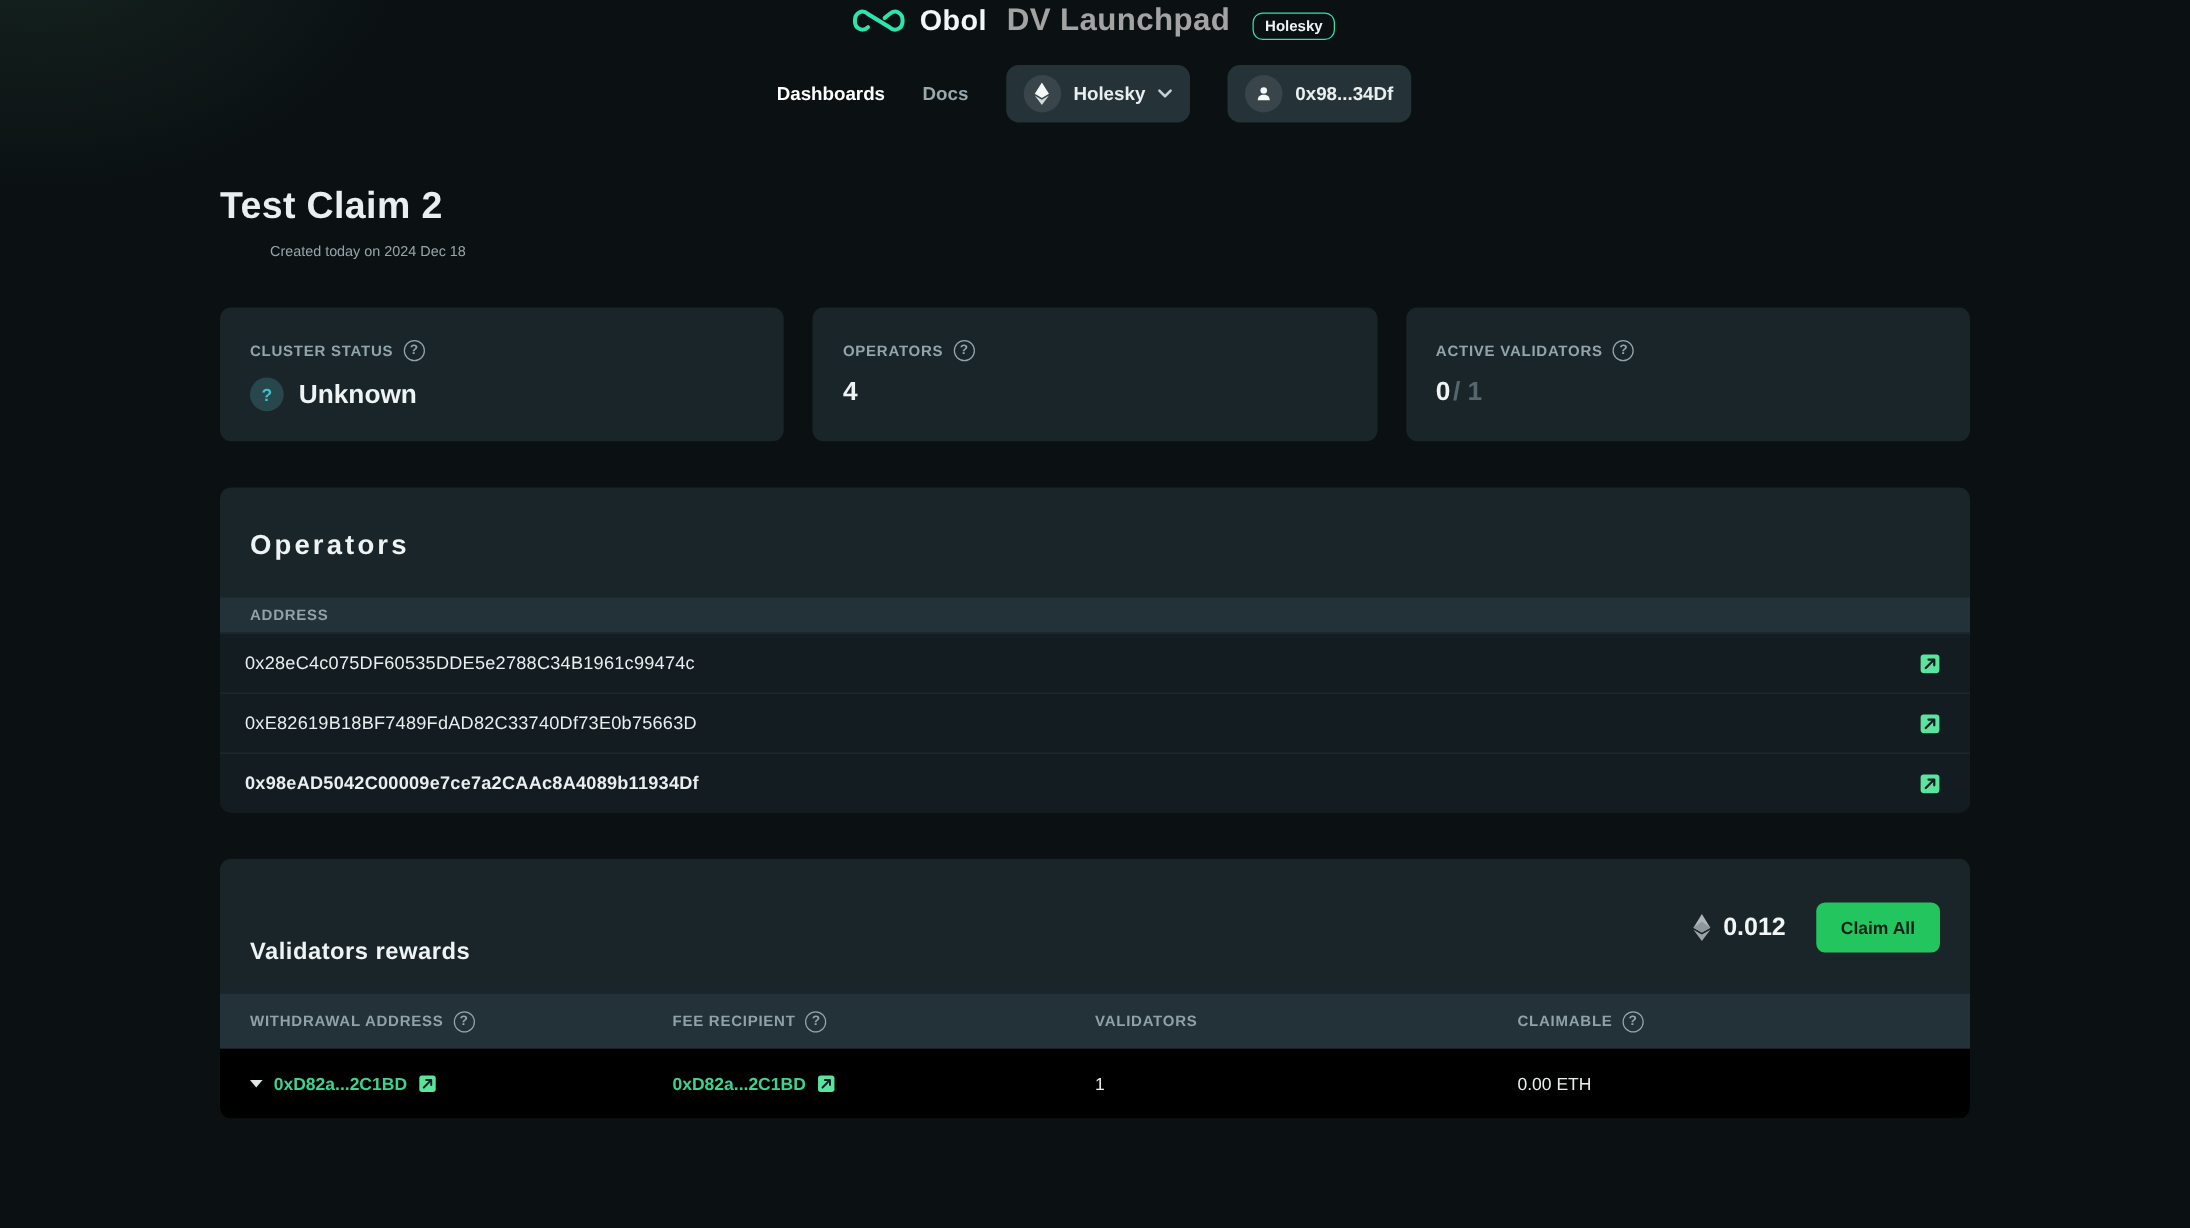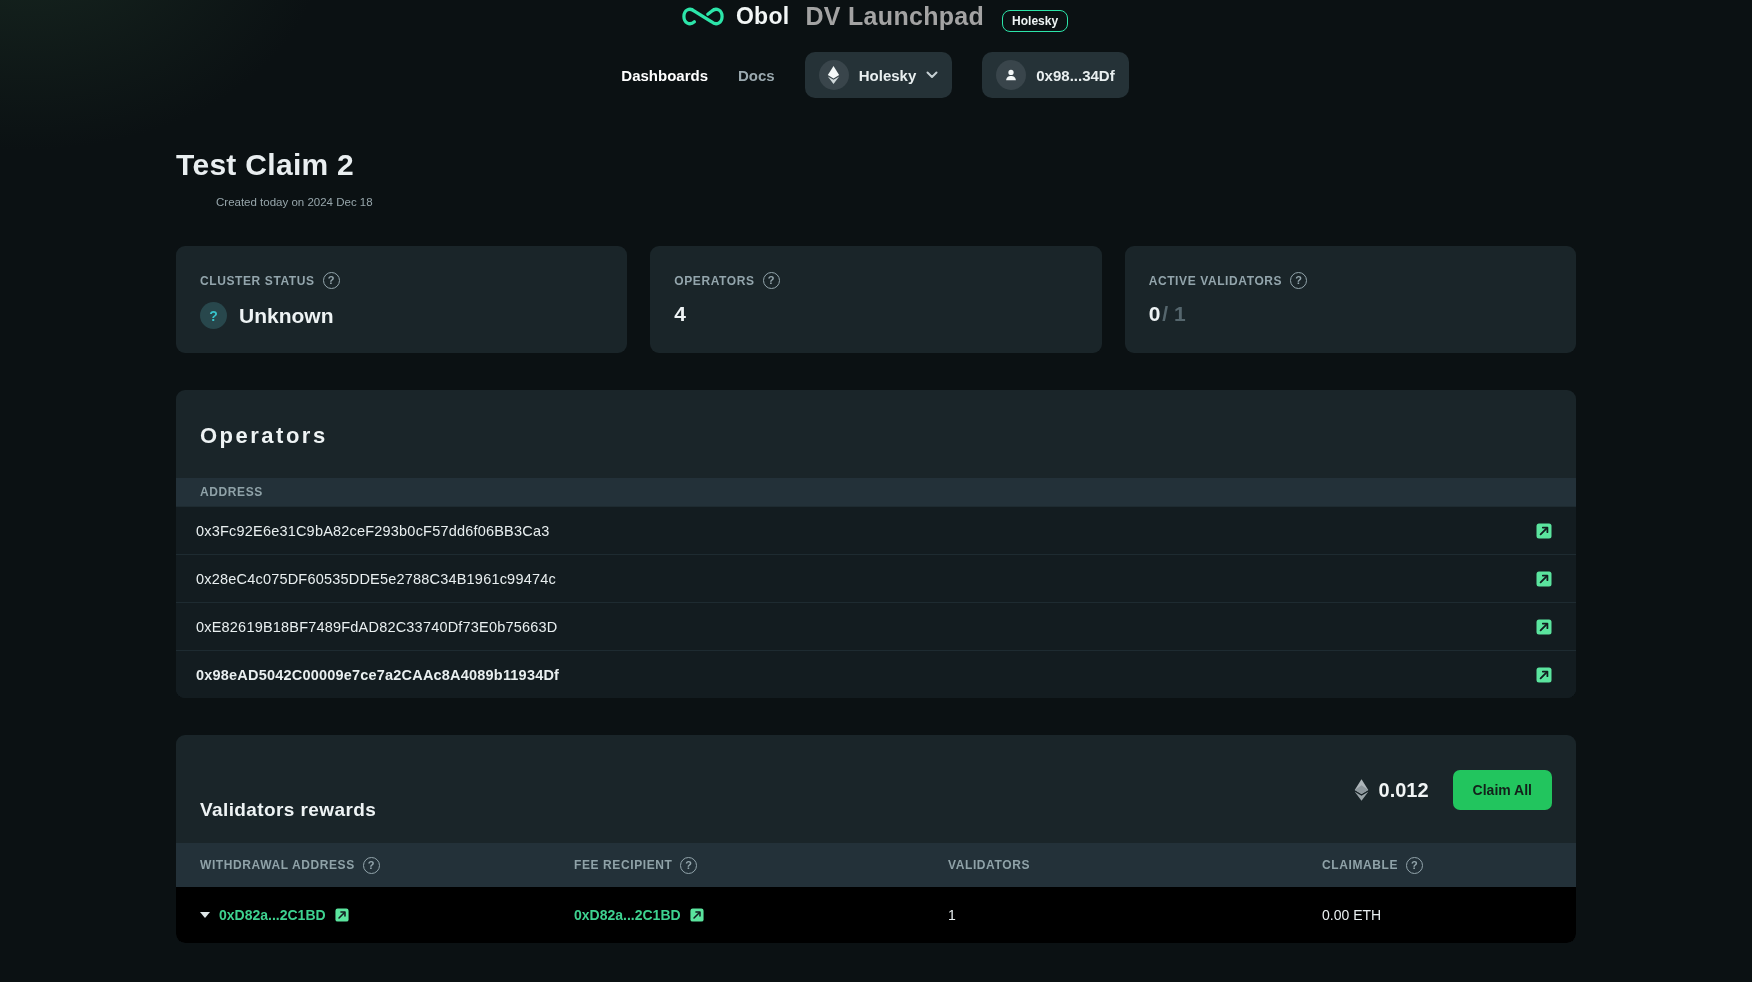--- a/index.html
+++ b/index.html
@@ -88,21 +88,21 @@
     padding:24px 24px 22px 24px;
   }
   .rewards-title { font-size:19px; font-weight:700; letter-spacing:.4px; color:#eef3f4;margin-top:40px; }
   .rewards-right { display:flex; align-items:center; gap:24px; }
   .rewards-total { display:flex; align-items:center; gap:10px; font-size:20px; font-weight:700; color:#f1f5f5; }
   .claim-btn {
     background:#22c55e; color:#13201a; border:none; border-radius:7px;
     font-size:14px; font-weight:700; padding:12px 20px; cursor:pointer;
     font-family:inherit;
   }
-  .rw-grid { display:grid; grid-template-columns:25% 25% 25% 25%; align-items:center;gap:36px; }
+  .rw-grid { display:grid; grid-template-columns:25% 25% 25% 25%; align-items:center; }
   .rw-thead { background:#233139; height:44px; padding:0 24px; }
   .rw-th { display:flex; align-items:center; gap:8px; font-size:12px; font-weight:700; letter-spacing:.6px; color:#8fa2a8; }
   .rw-row { background:#000000; height:56px; padding:0 24px; }
   .rw-cell { font-size:14px; color:#e9eff0; display:flex; align-items:center; gap:9px; }
   .green-link { color:#3ed290; font-weight:600; cursor:pointer; }
   .caret-down {
     width:0; height:0; border-left:5px solid transparent; border-right:5px solid transparent;
     border-top:6px solid #dfe7e8; cursor:pointer; flex:0 0 auto;
   }
 </style>
@@ -186,30 +186,20 @@
     </div>
   </section>
 
   <section class="panel">
     <div class="panel-title">Operators</div>
     <div class="thead-row">
       <span>ADDRESS</span>
     </div>
 
     <div class="op-row">
-      <span class="op-address">0x3Fc92E6e31C9bA82ceF293b0cF57dd6f06BB3Ca3</span>
-      <span class="ext-icon">
-        <svg width="16" height="16" viewBox="0 0 16 16">
-          <rect x="0.5" y="0.5" width="15" height="15" rx="2.5" fill="#5be49e"></rect>
-          <path d="M4.6 11.4 L10.6 5.4" stroke="#131c20" stroke-width="1.8" stroke-linecap="round"></path>
-          <path d="M6.8 4.6 L11.4 4.6 L11.4 9.2" stroke="#131c20" stroke-width="1.8" fill="none" stroke-linecap="round" stroke-linejoin="round"></path>
-        </svg>
-      </span>
-    </div>
-    <div class="op-row">
       <span class="op-address">0x28eC4c075DF60535DDE5e2788C34B1961c99474c</span>
       <span class="ext-icon">
         <svg width="16" height="16" viewBox="0 0 16 16">
           <rect x="0.5" y="0.5" width="15" height="15" rx="2.5" fill="#5be49e"></rect>
           <path d="M4.6 11.4 L10.6 5.4" stroke="#131c20" stroke-width="1.8" stroke-linecap="round"></path>
           <path d="M6.8 4.6 L11.4 4.6 L11.4 9.2" stroke="#131c20" stroke-width="1.8" fill="none" stroke-linecap="round" stroke-linejoin="round"></path>
         </svg>
       </span>
     </div>
     <div class="op-row">

